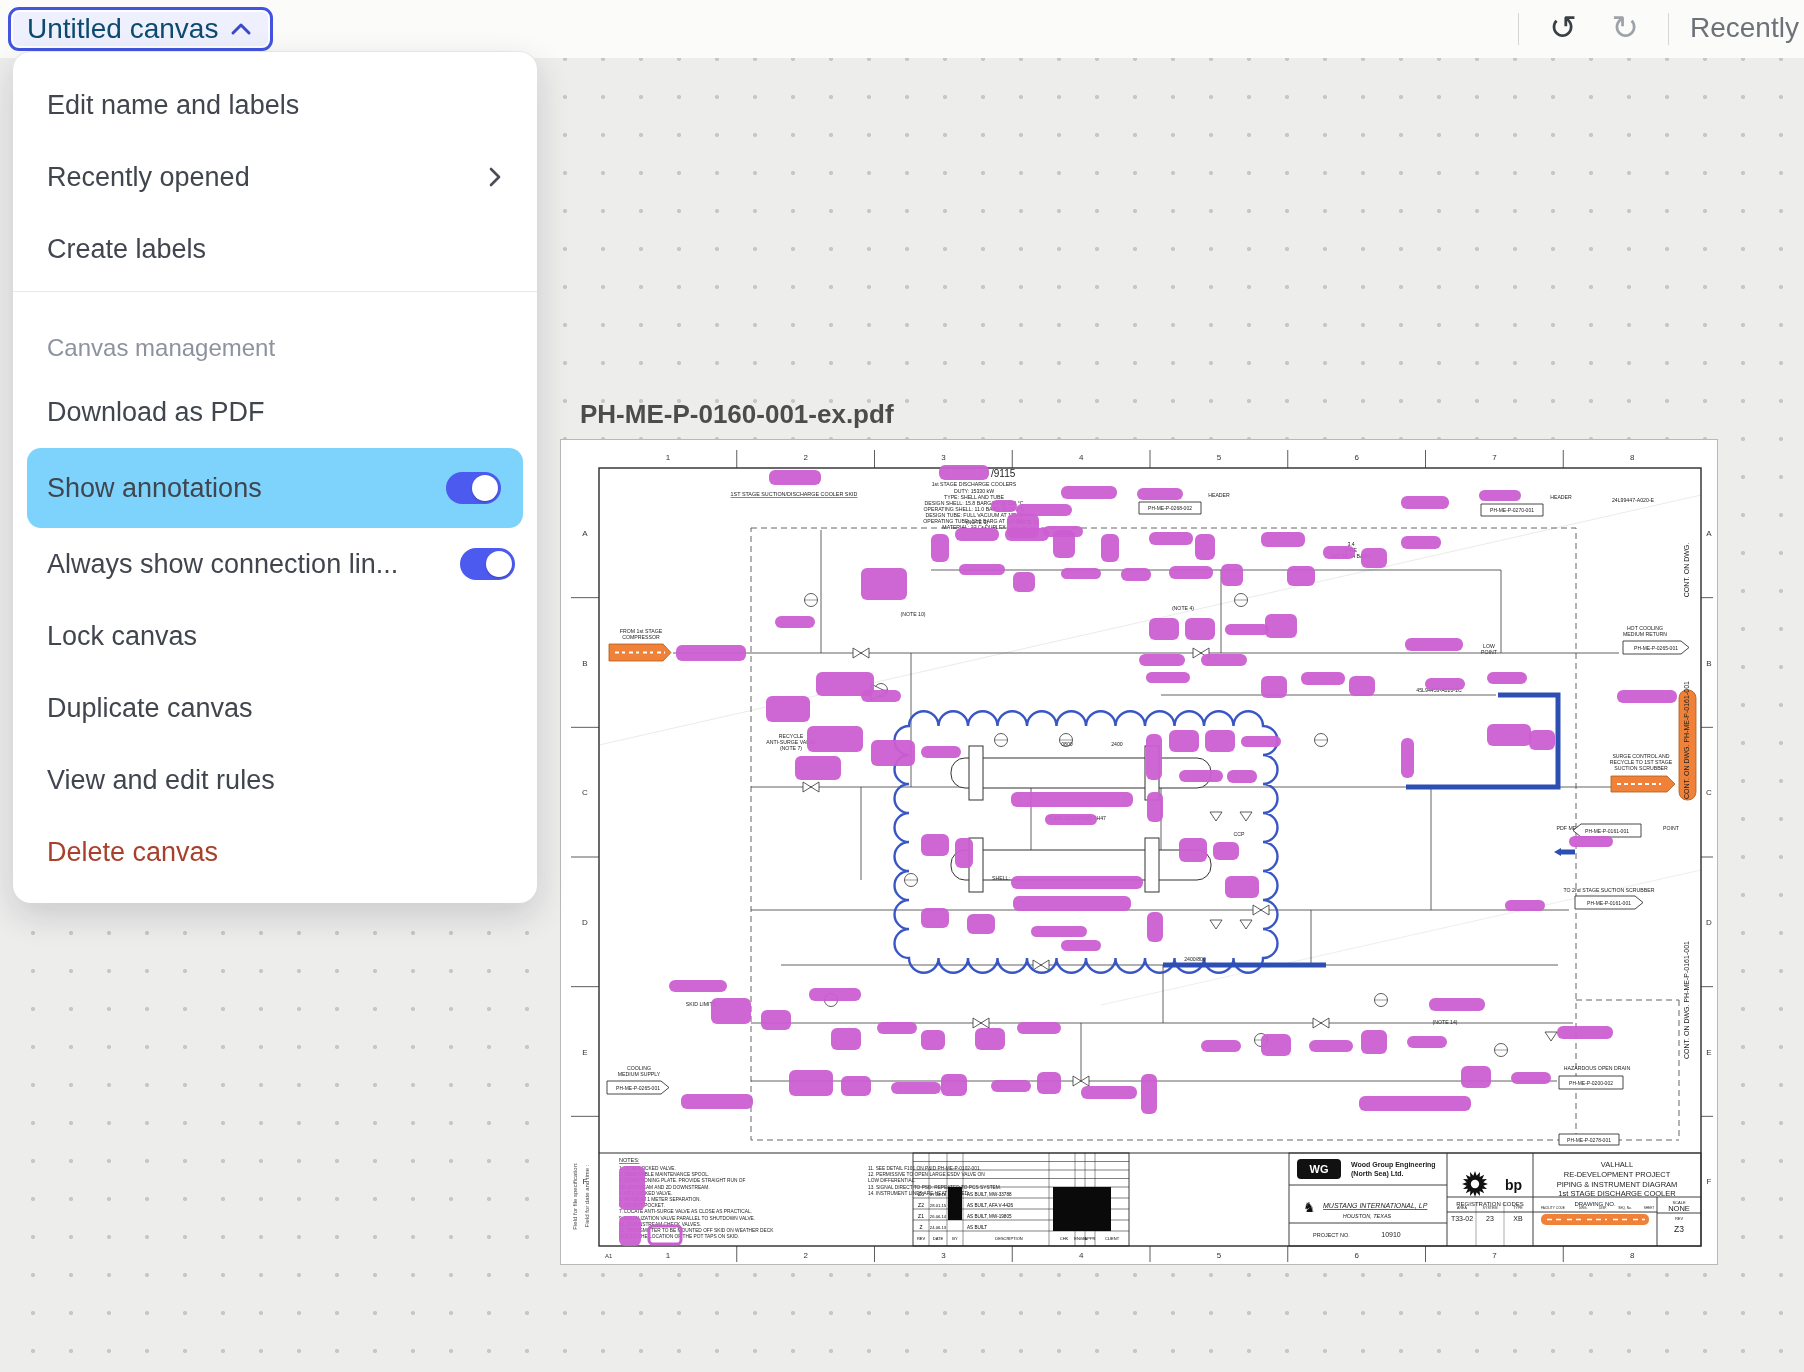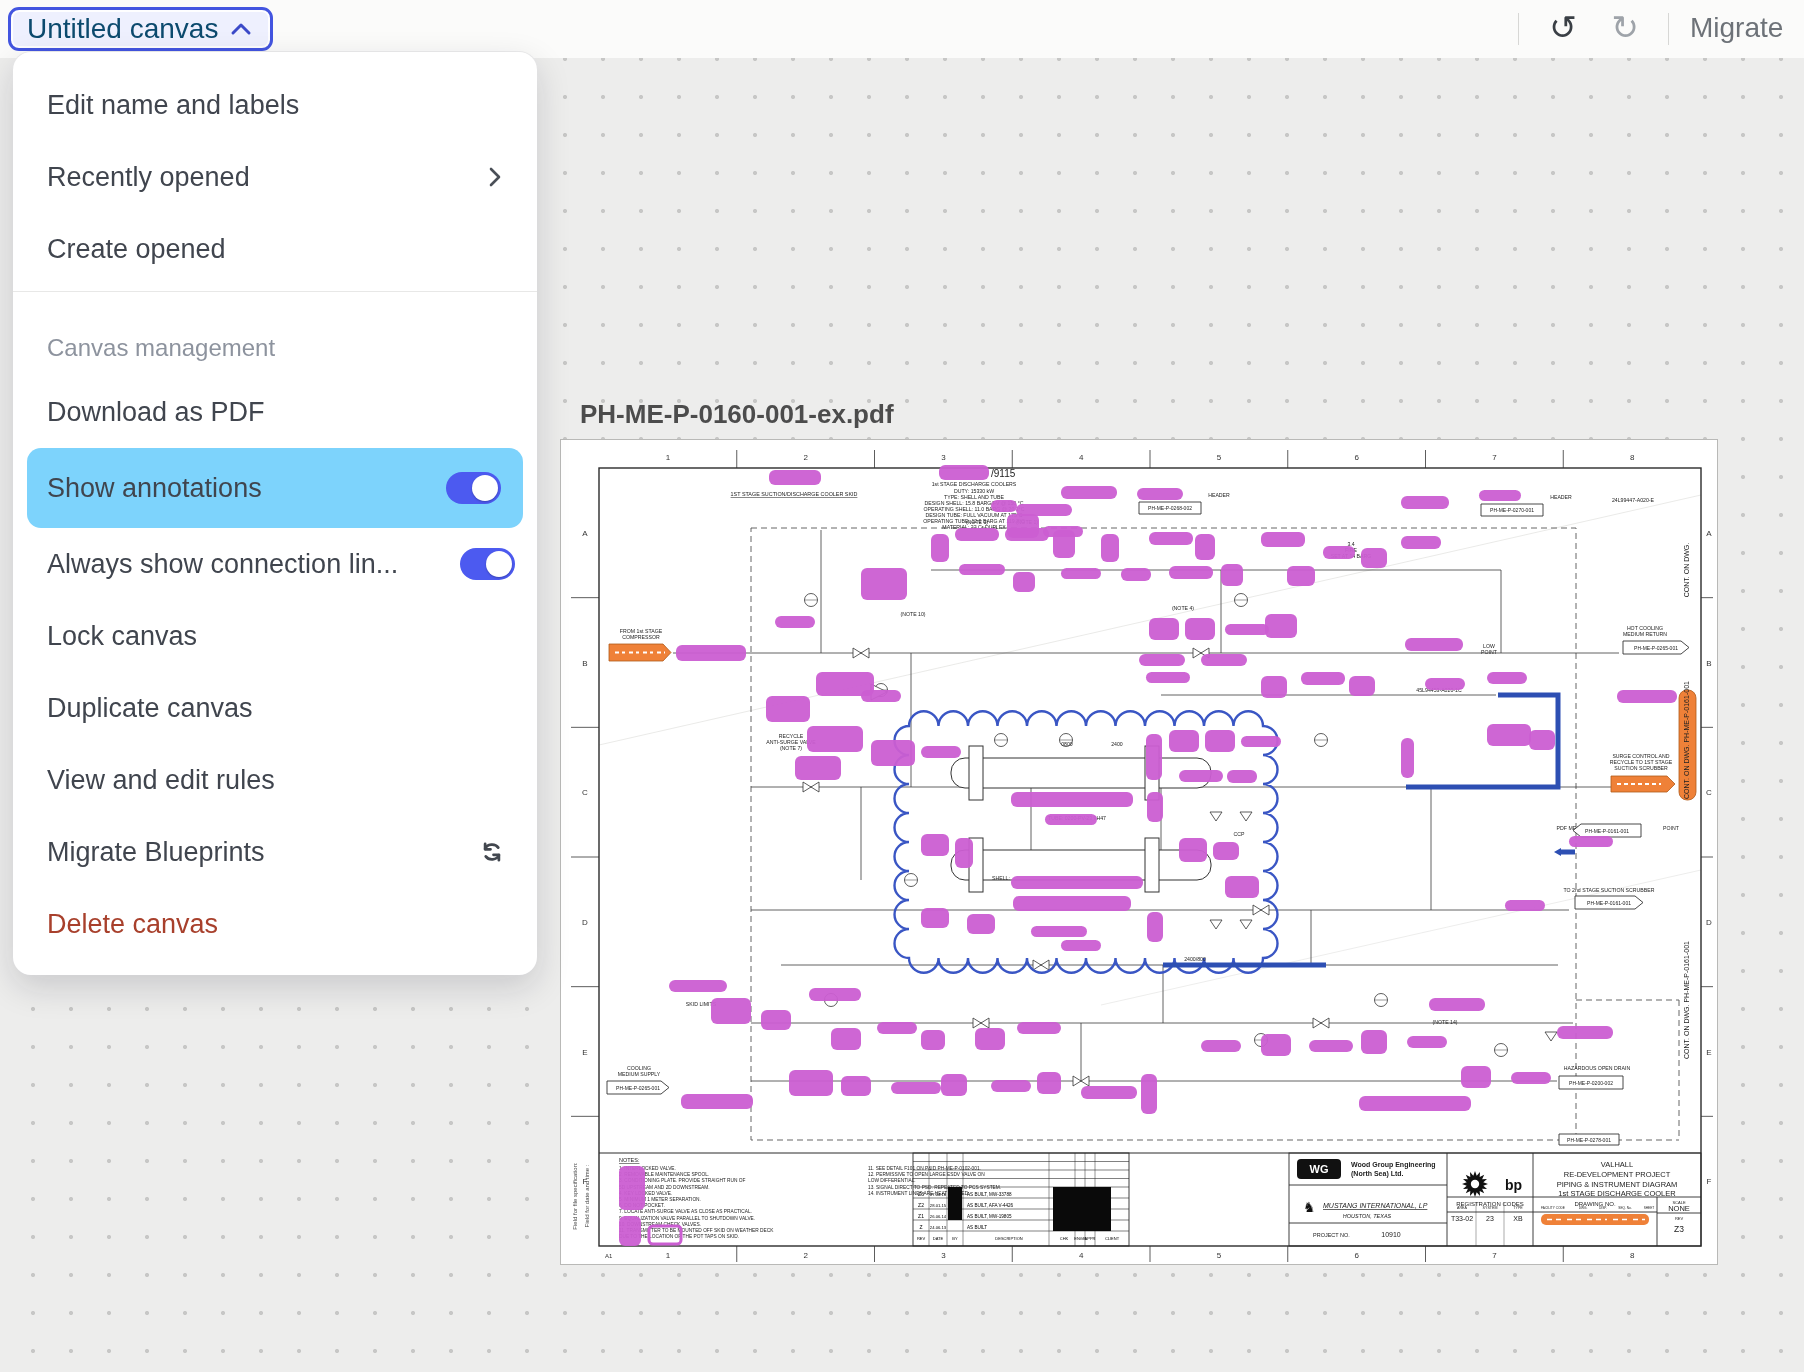--- a/index.html
+++ b/index.html
@@ -46,34 +46,34 @@
   <span>Untitled canvas</span>
   <svg width="22" height="14" viewBox="0 0 22 14">
     <polyline points="3,11 11,3 19,11" fill="none" stroke="#3b4ac8" stroke-width="3" stroke-linecap="round" stroke-linejoin="round"></polyline>
   </svg>
 </button>
 
 <div class="vdiv" style="left:1518px"></div>
 <button class="icon-btn" style="left:1543px;color:#3a3f45">↺</button>
 <button class="icon-btn" style="left:1605px;color:#9ea3a9">↻</button>
 <div class="vdiv" style="left:1668px"></div>
-<div class="updated">Migrate</div>
+<div class="updated">Recently</div>
 
 <div class="menu-panel">
   <div class="menu-item">
     <span>Edit name and labels</span>
   </div>
   <div class="menu-item">
     <span>Recently opened</span>
     <svg class="chev-right" width="16" height="24" viewBox="0 0 16 24">
       <polyline points="4,4 12,12 4,20" fill="none" stroke="#4a4f57" stroke-width="2.6" stroke-linecap="round" stroke-linejoin="round"></polyline>
     </svg>
   </div>
   <div class="menu-item">
-    <span>Create opened</span>
+    <span>Create labels</span>
   </div>
   <div class="menu-sep"></div>
   <div class="menu-section">Canvas management</div>
   <div class="menu-item">
     <span>Download as PDF</span>
   </div>
   <div class="menu-item highlight">
     <span>Show annotations</span>
     <span class="toggle on" id="toggle-annotations">
         <span class="knob"></span>
@@ -86,29 +86,20 @@
       </span>
   </div>
   <div class="menu-item">
     <span>Lock canvas</span>
   </div>
   <div class="menu-item">
     <span>Duplicate canvas</span>
   </div>
   <div class="menu-item">
     <span>View and edit rules</span>
-  </div>
-  <div class="menu-item">
-    <span>Migrate Blueprints</span>
-    <svg class="swap-icon" width="30" height="30" viewBox="0 0 24 24">
-      <path d="M6.5 9.5 C8 5.5 14.5 5 17 8.5" fill="none" stroke="#42474f" stroke-width="2.2" stroke-linecap="round"></path>
-      <path d="M6.5 5.5 L6.5 9.8 L10.8 9.8" fill="none" stroke="#42474f" stroke-width="2.2" stroke-linecap="round" stroke-linejoin="round"></path>
-      <path d="M17.5 14.5 C16 18.5 9.5 19 7 15.5" fill="none" stroke="#42474f" stroke-width="2.2" stroke-linecap="round"></path>
-      <path d="M17.5 18.5 L17.5 14.2 L13.2 14.2" fill="none" stroke="#42474f" stroke-width="2.2" stroke-linecap="round" stroke-linejoin="round"></path>
-    </svg>
   </div>
   <div class="menu-item delete">
     <span>Delete canvas</span>
   </div>
 </div>
 
 <div class="pdf-wrap">
   <div class="pdf-title">PH-ME-P-0160-001-ex.pdf</div>
   <div class="pdf-page">
     <svg id="pid" width="1156" height="824" viewBox="0 0 1156 824" font-family="Liberation Sans, sans-serif">

